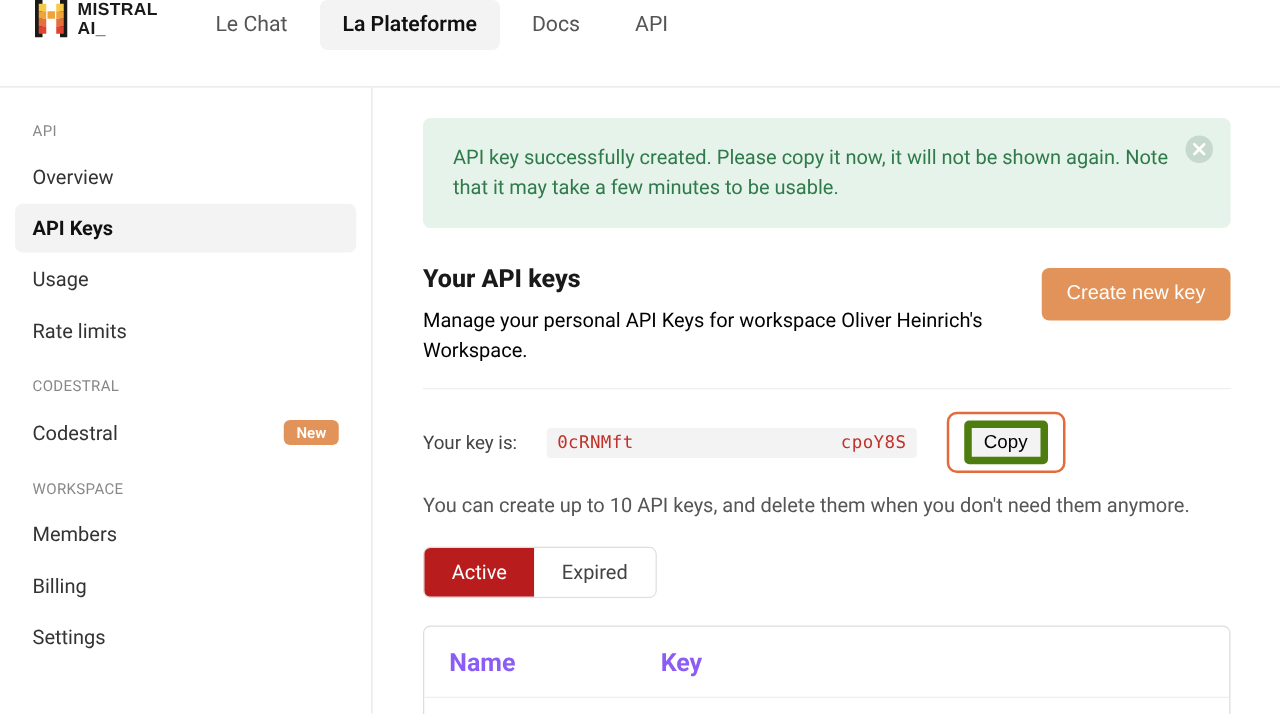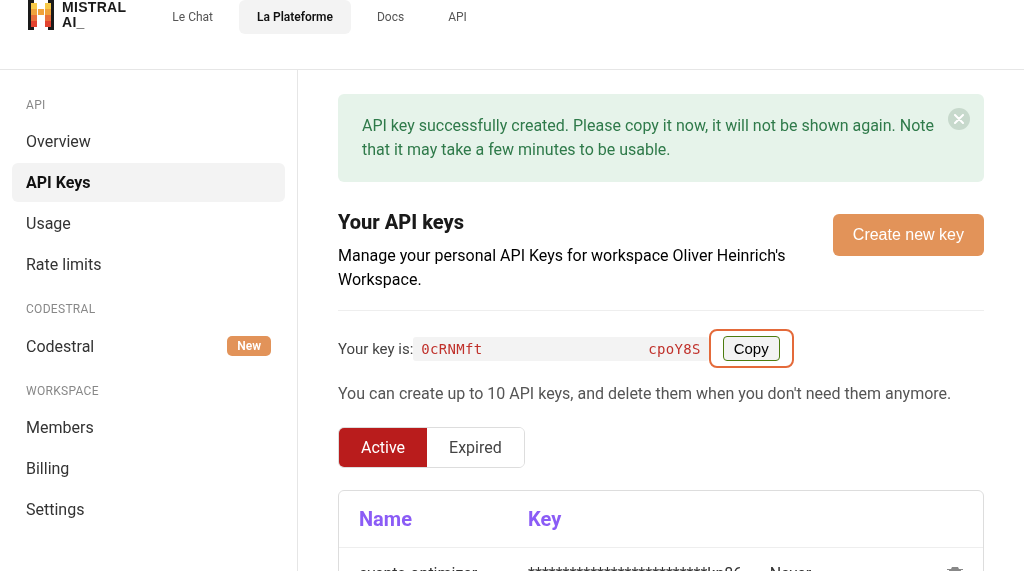--- a/index.html
+++ b/index.html
@@ -2,21 +2,21 @@
 <html><head>
   <meta charset="utf-8">
   <style>
     * { margin: 0; padding: 0; box-sizing: border-box; }
     body { font-family: -apple-system, BlinkMacSystemFont, "Segoe UI", Roboto, Helvetica, Arial, sans-serif; color: #1a1a1a; background: #fff; }
     
     .top-nav { height: 70px; display: flex; align-items: flex-start; padding: 0 28px; border-bottom: 1px solid #e6e6e6; gap: 8px; }
     .logo-block { display: flex; align-items: center; gap: 8px; margin-right: 20px; }
     .logo-mark { width: 26px; height: 30px; }
     .logo-text { font-weight: 700; font-size: 14px; letter-spacing: 0.3px; line-height: 1.05; font-family: "Arial Black", Arial, sans-serif; }
-    .nav-item { padding: 10px 18px; font-size: 12px; color: #555; cursor: pointer; border-radius: 6px; text-decoration: none; }
+    .nav-item { padding: 10px 18px; font-size: 17px; color: #555; cursor: pointer; border-radius: 6px; text-decoration: none; }
     .nav-item.active { background: #f3f3f3; color: #111; font-weight: 600; }
     
     .layout { display: flex; height: calc(100vh - 70px); }
     .sidebar { width: 298px; border-right: 1px solid #e6e6e6; padding: 20px 12px; overflow-y: auto; }
     .side-group-label { font-size: 12px; color: #888; padding: 8px 14px; margin-top: 10px; letter-spacing: 0.3px; }
     .side-group-label:first-child { margin-top: 0; }
     .side-item { display: flex; align-items: center; justify-content: space-between; padding: 10px 14px; font-size: 16px; color: #333; cursor: pointer; border-radius: 6px; margin: 2px 0; }
     .side-item.active { background: #f3f3f3; color: #111; font-weight: 700; }
     .badge-new { background: #e29359; color: #fff; font-size: 12px; font-weight: 600; padding: 3px 10px; border-radius: 5px; }
     
@@ -25,24 +25,24 @@
     .alert-close { position: absolute; right: 14px; top: 14px; width: 22px; height: 22px; background: #c7d9cc; border-radius: 50%; display: flex; align-items: center; justify-content: center; cursor: pointer; }
     .alert-close svg { width: 10px; height: 10px; }
     
     .header-row { display: flex; justify-content: space-between; align-items: flex-start; gap: 24px; margin-bottom: 18px; }
     .page-title { font-size: 20px; font-weight: 800; margin-bottom: 10px; }
     .page-subtitle { font-size: 16px; color: #000000; line-height: 1.5; max-width: 460px; }
     .btn-primary { background: #e29359; color: #fff; border: none; padding: 12px 20px; font-size: 16px; border-radius: 6px; cursor: pointer; white-space: nowrap; margin-top: 4px; }
     
     .divider { height: 1px; background: #eee; margin: 18px 0; }
     
-    .key-reveal-row { display: flex; align-items: center; gap: 0; font-size: 15px; color: #444; margin-bottom: 16px; }
+    .key-reveal-row { display: flex; align-items: center; gap: 24px; font-size: 15px; color: #444; margin-bottom: 16px; }
     .key-codebox { background: #f3f3f3; color: #c0312b; font-family: ui-monospace, SFMono-Regular, Menlo, Consolas, monospace; padding: 4px 8px; border-radius: 3px; font-size: 14px; letter-spacing: 0.3px; }
     .copy-btn { border: 2.5px solid #e46a3a; border-radius: 8px; padding: 5px 12px; font-size: 15px; background: #fff; cursor: pointer; }
-    .copy-btn-inner { border: 1px solid #4d7c0f; border-radius: 4px; padding: 3px 10px; font-size: 15px; background: #f3f3f3; cursor: pointer; }
+    .copy-btn-inner { border: 6px solid #4d7c0f; border-radius: 4px; padding: 3px 10px; font-size: 15px; background: #f3f3f3; cursor: pointer; }
     
     .note { font-size: 16px; color: #555; margin-bottom: 24px; }
     
     .tabs { display: flex; border: 1px solid #ddd; border-radius: 6px; overflow: hidden; width: fit-content; margin-bottom: 22px; }
     .tab { padding: 10px 22px; font-size: 16px; cursor: pointer; background: #fff; color: #444; }
     .tab.active { background: #b91c1c; color: #fff; }
     
     .keys-table { border: 1px solid #ddd; border-radius: 6px; overflow: hidden; }
     .keys-head, .keys-row { display: grid; grid-template-columns: 28% 40% 24% 8%; align-items: center; padding: 16px 20px; }
     .keys-head { font-weight: 700; font-size: 20px; color: #8b5cf6; border-bottom: 1px solid #eee; }

